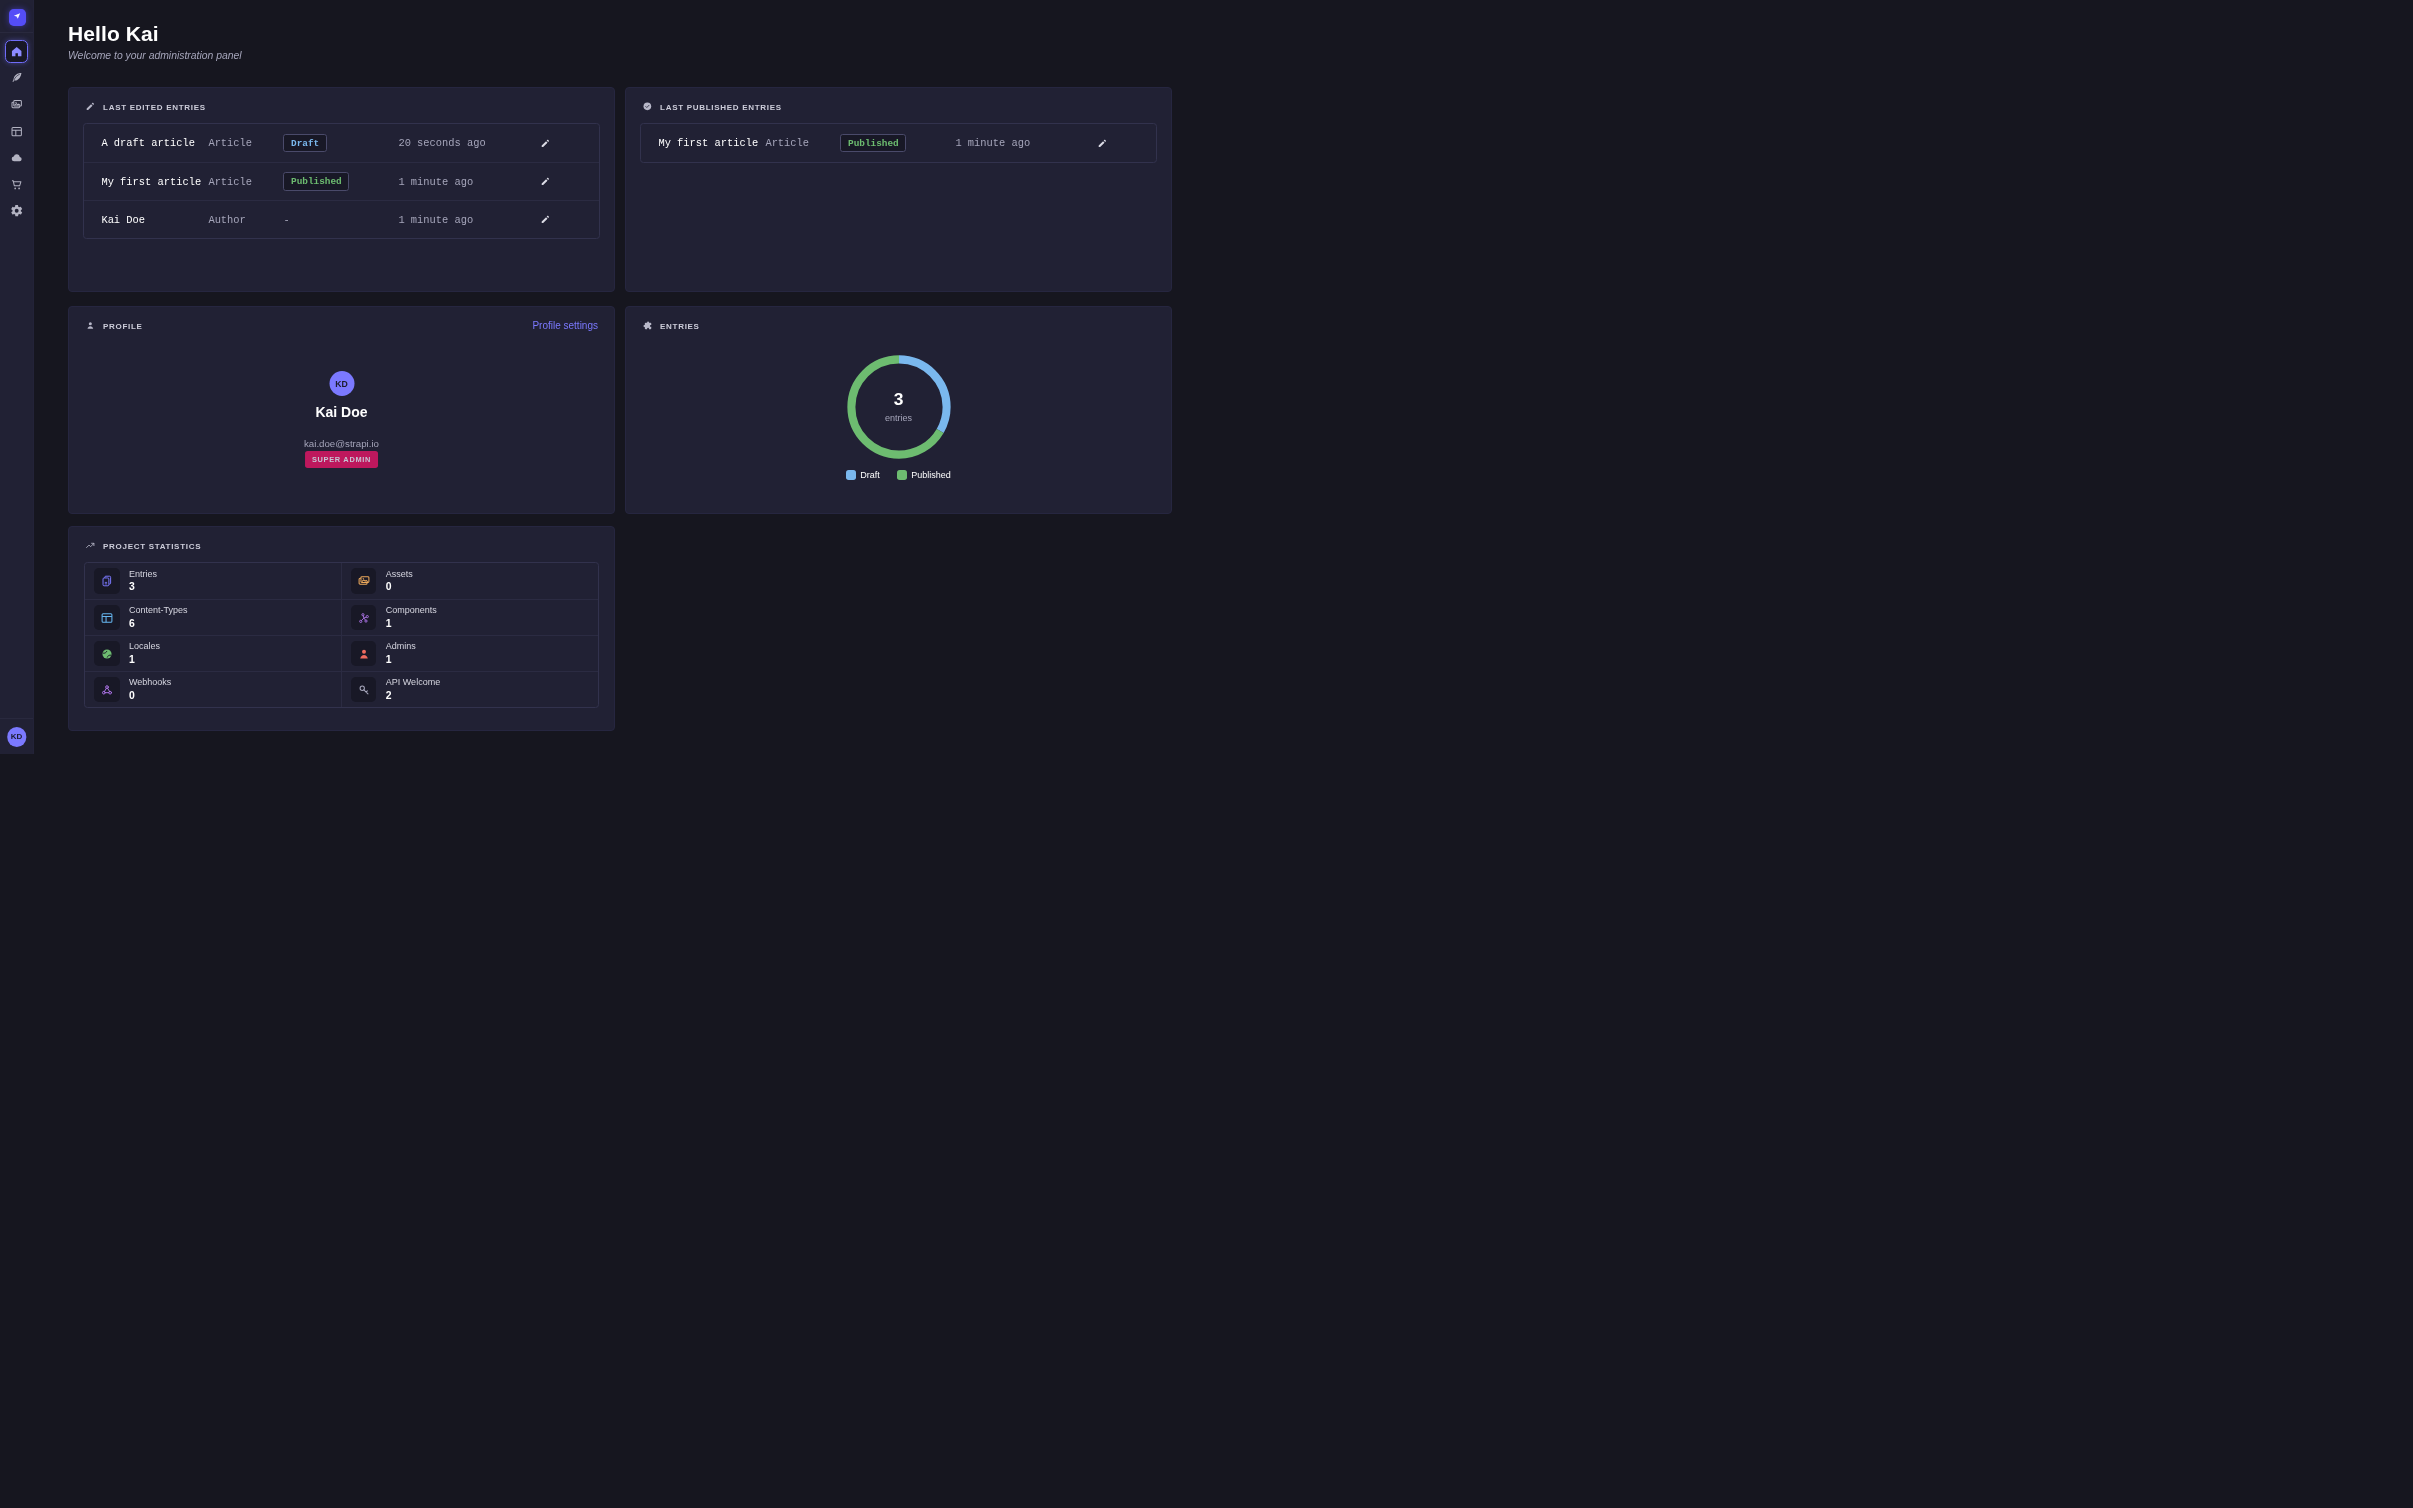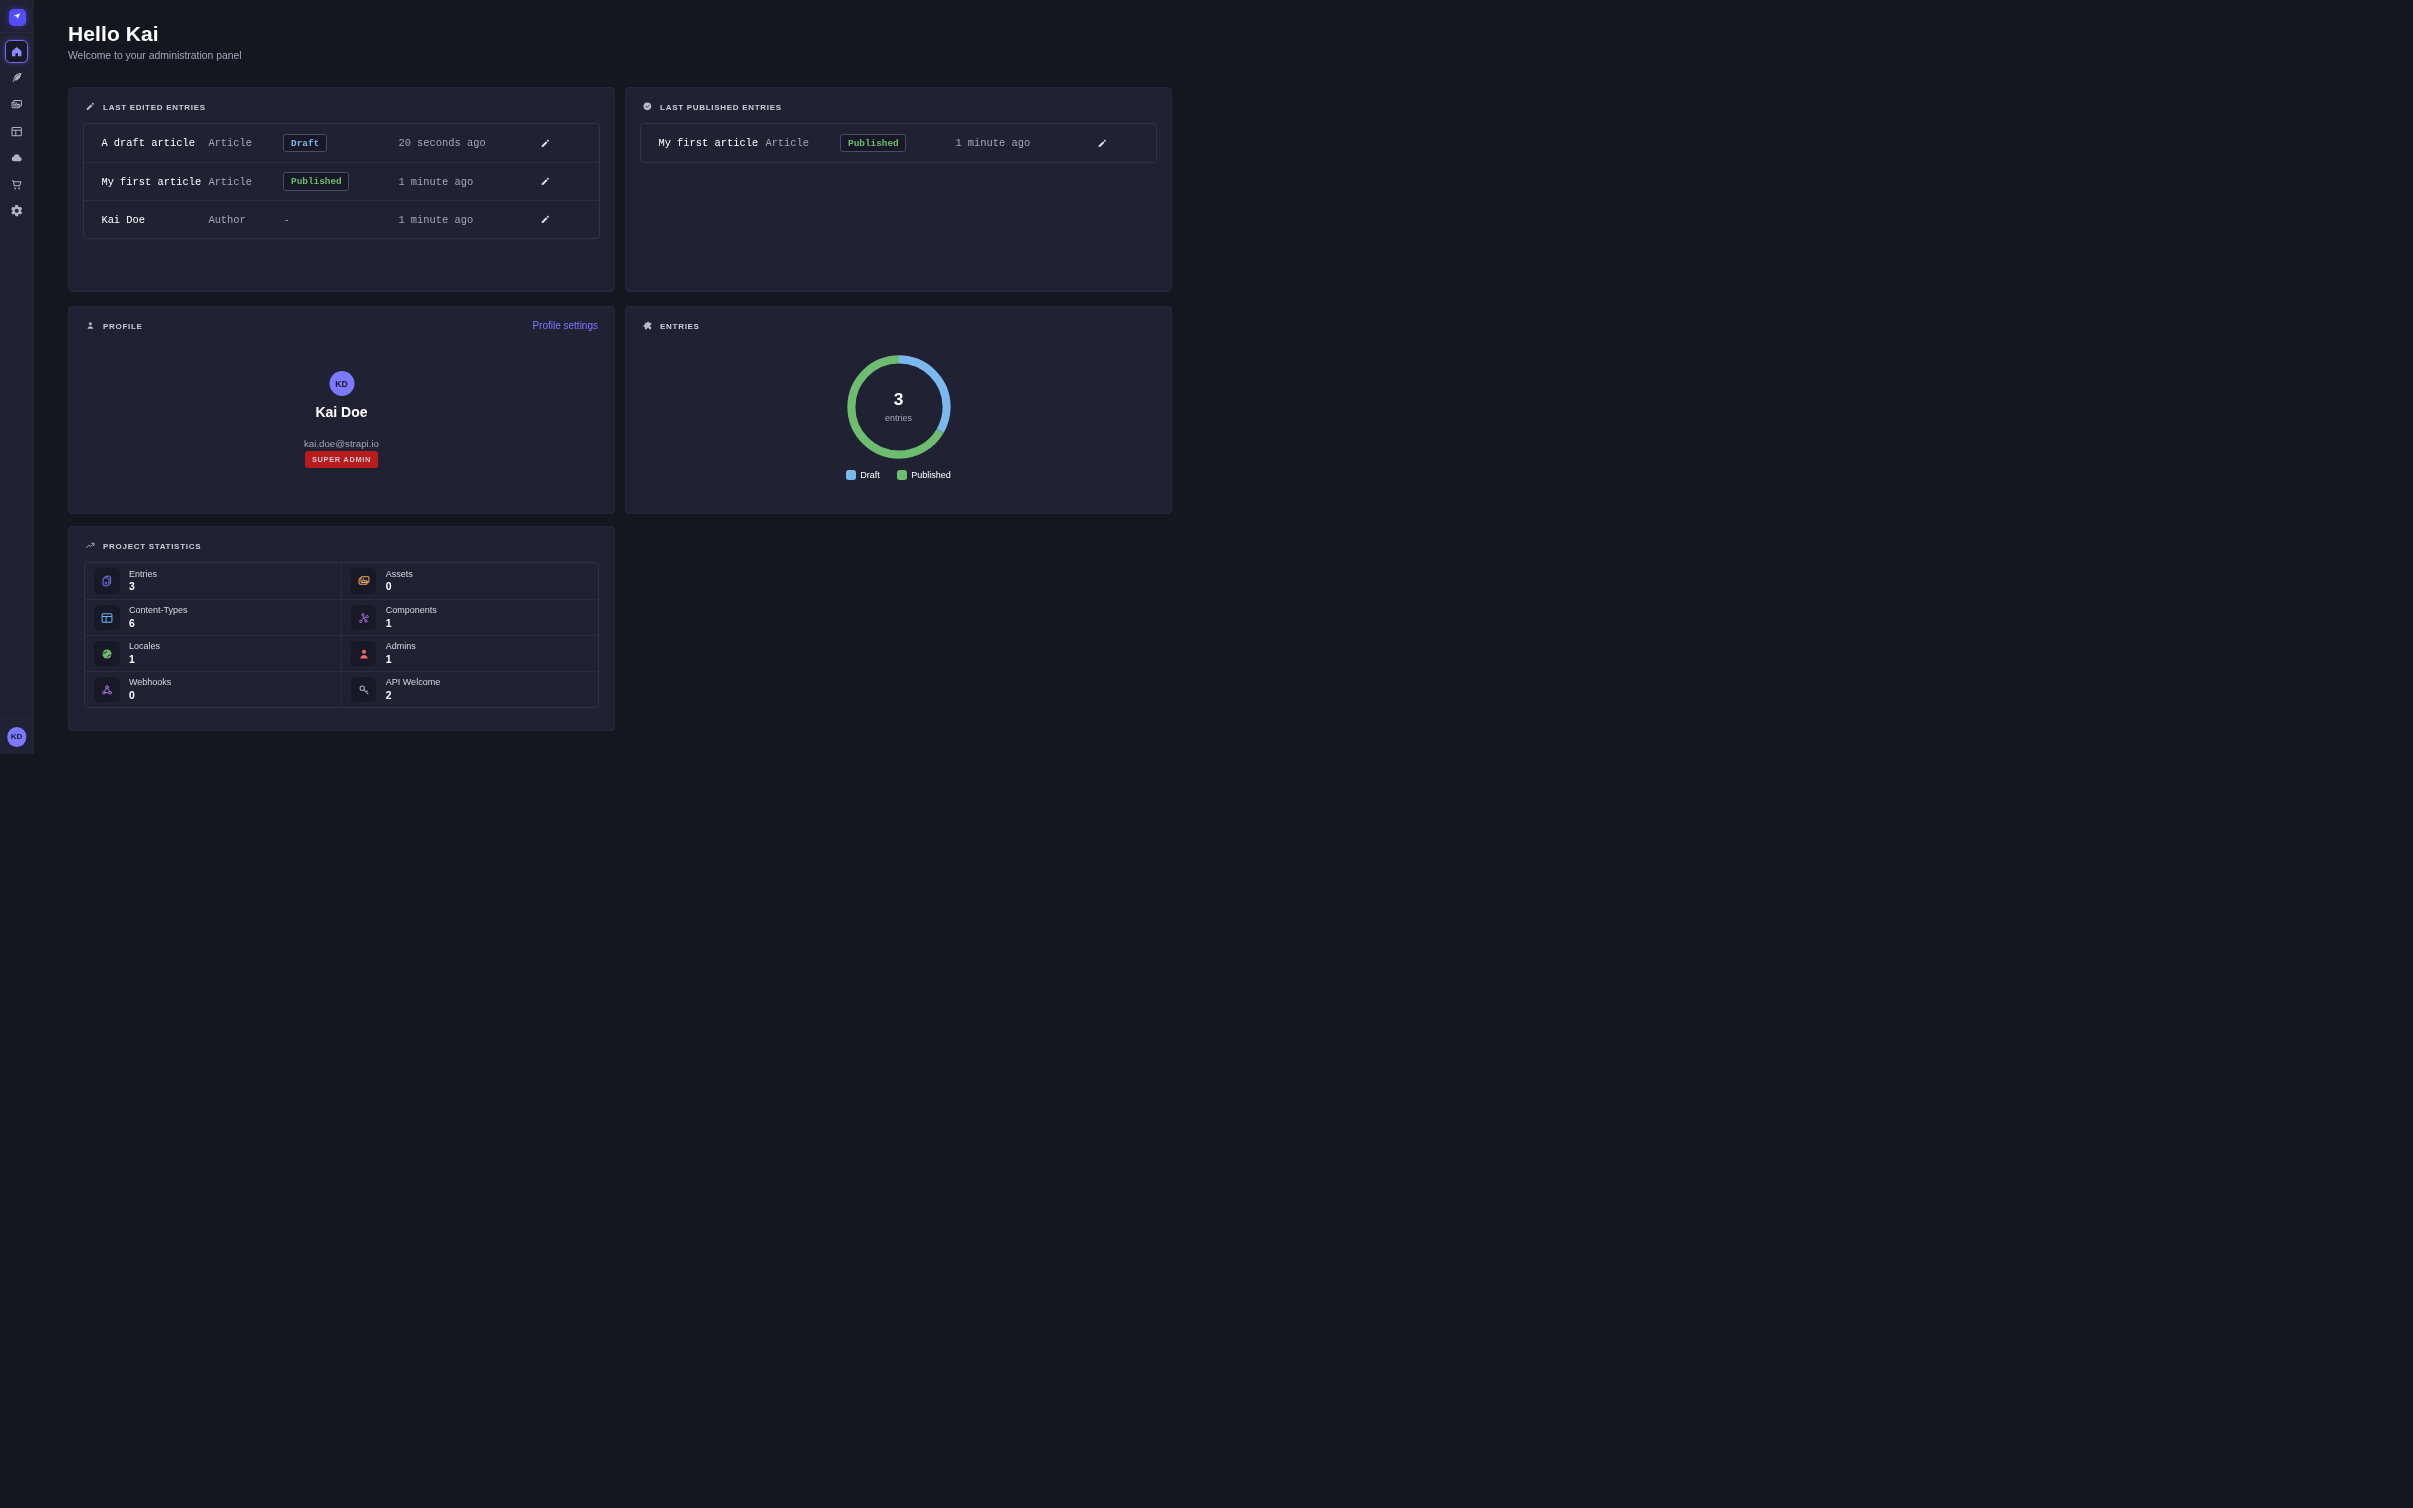--- a/index.html
+++ b/index.html
@@ -18,21 +18,21 @@
             color:#b3b3c2;cursor:pointer;background:transparent;border:none;padding:0;}
   .nav-item svg{width:13.4px;height:13.4px;}
   .nav-item.active{background:#181826;border:1.3px solid #6f6cf8;color:#8c8aff;box-shadow:0 0 5.4px rgba(111,108,248,.45);}
   .sb-bottom-divider{position:absolute;left:0;bottom:35px;width:100%;height:0.7px;background:#29293e;}
   .sb-avatar{position:absolute;left:50%;bottom:7.4px;transform:translateX(-50%);width:19.4px;height:19.4px;border-radius:50%;
              background:#7b79ff;color:#1b1b2c;font-weight:700;font-size:8px;display:flex;align-items:center;justify-content:center;}
 
   
   .main{position:absolute;left:34px;top:0;right:0;bottom:0;}
   .page-title{position:absolute;left:34px;top:21.5px;margin:0;font-size:21px;font-weight:700;letter-spacing:0.1px;}
-  .page-subtitle{position:absolute;left:34px;top:50px;margin:0;font-size:10.4px;color:#a5a5ba;}
+  .page-subtitle{position:absolute;left:34px;top:50px;margin:0;font-size:10.4px;color:#a5a5ba;font-style:italic;}
 
   .card{position:absolute;background:#212134;border:0.7px solid #262640;border-radius:4px;}
   #card-last-edited{left:34px;top:87px;width:547px;height:205px;}
   #card-last-published{left:591px;top:87px;width:547px;height:205px;}
   #card-profile{left:34px;top:306px;width:547px;height:208px;}
   #card-entries{left:591px;top:306px;width:547px;height:208px;}
   #card-stats{left:34px;top:526px;width:547px;height:205px;}
 
   .card-head{position:absolute;left:16px;top:13.4px;display:flex;align-items:center;gap:7.4px;color:#b8b8c9;}
   .card-head svg{width:10.7px;height:10.7px;}
@@ -52,21 +52,21 @@
          font-weight:700;font-size:9.4px;}
   .edit-btn{width:40px;background:none;border:none;display:flex;justify-content:center;cursor:pointer;color:#d9d9e3;padding:0;}
   .edit-btn svg{width:10.7px;height:10.7px;}
 
   
   .profile-link{position:absolute;right:16px;top:13.4px;font-size:10px;color:#7b79ff;text-decoration:none;cursor:pointer;margin-left:33px;}
   .profile-avatar{position:absolute;left:50%;top:64px;transform:translateX(-50%);width:25px;height:25px;border-radius:50%;
                   background:#7b79ff;color:#1b1b2c;font-weight:700;font-size:8.7px;display:flex;align-items:center;justify-content:center;}
   .profile-name{position:absolute;left:0;right:0;top:97px;margin:0;text-align:center;font-size:14px;font-weight:700;}
   .profile-email{position:absolute;left:0;right:0;top:123px;margin:8px;text-align:center;font-size:9.7px;color:#a5a5ba;}
-  .profile-role{position:absolute;left:50%;top:144px;transform:translateX(-50%);background:#b91c1c;color:#c6c6d4;
+  .profile-role{position:absolute;left:50%;top:144px;transform:translateX(-50%);background:#be185d;color:#c6c6d4;
                 font-size:7.4px;font-weight:700;letter-spacing:0.7px;padding:4px 7.4px;border-radius:2.7px;}
 
   
   .donut-wrap{position:absolute;left:50%;top:43px;transform:translateX(-50%);width:114px;height:114px;}
   .donut-center{position:absolute;inset:0;display:flex;flex-direction:column;align-items:center;justify-content:center;}
   .donut-value{font-size:17.4px;font-weight:700;line-height:1;}
   .donut-label{font-size:9px;color:#a5a5ba;margin-top:4px;}
   .legend{position:absolute;left:0;right:0;top:163px;display:flex;justify-content:center;gap:17.4px;}
   .legend-item{display:flex;align-items:center;gap:4.7px;font-size:9px;color:#fff;}
   .legend-chip{width:9.4px;height:9.4px;border-radius:2.7px;}

